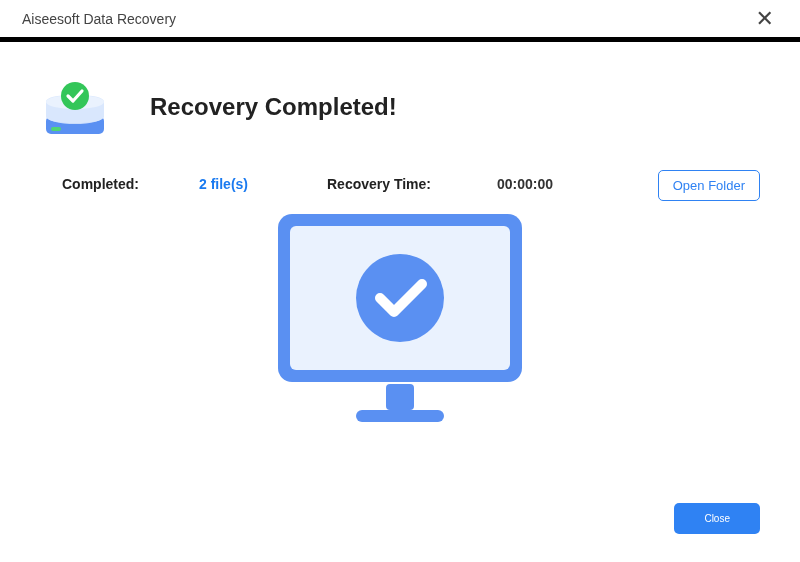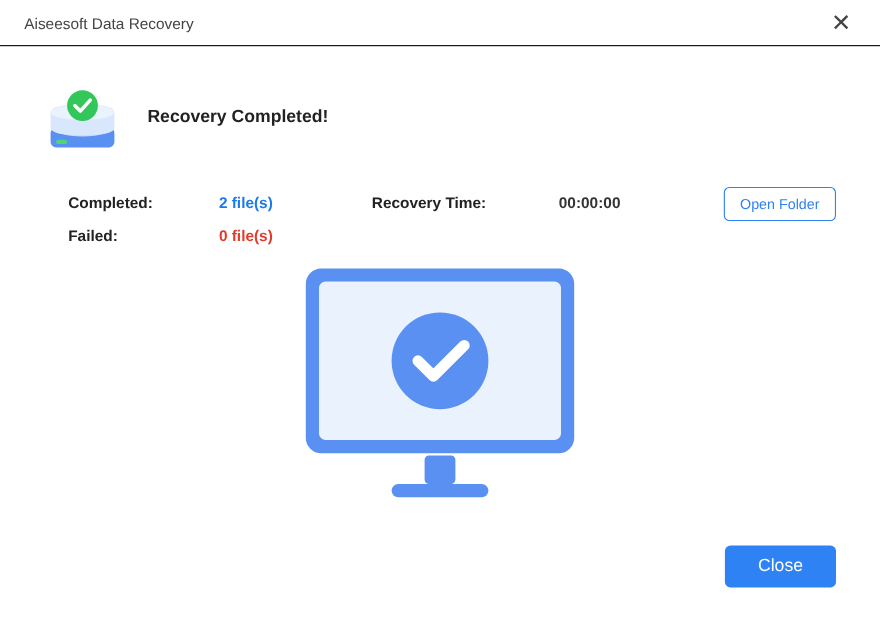--- a/index.html
+++ b/index.html
@@ -9,21 +9,21 @@
     width: 800px;
     height: 562px;
     overflow: hidden;
     color: #333;
   }
   .titlebar {
     display: flex;
     align-items: center;
     justify-content: space-between;
     padding: 10px 18px 10px 22px;
-    border-bottom: 1px solid #000000;
+    border-bottom: 5px solid #000000;
     height: 42px;
   }
   .titlebar-title {
     font-size: 14px;
     color: #444;
   }
   .close-x {
     font-size: 22px;
     line-height: 1;
     color: #444;
@@ -40,23 +40,24 @@
     align-items: center;
     gap: 24px;
     margin-bottom: 34px;
   }
   .drive-icon {
     width: 70px;
     height: 70px;
     flex-shrink: 0;
   }
   .heading {
-    font-size: 16px;
+    font-size: 24px;
     font-weight: 700;
     color: #222;
+    margin-left: 16px;
   }
   .stats-row {
     display: flex;
     align-items: center;
     position: relative;
     margin-bottom: 14px;
     font-size: 14px;
   }
   .stats-row .label {
     width: 137px;
@@ -67,21 +68,20 @@
   .stats-row .val {
     width: 128px;
     font-weight: 700;
   }
   .blue { color: #1a7af0; }
   .red { color: #e23a2b; }
   .rec-time-label {
     width: 170px;
     font-weight: 700;
     color: #222;
-    margin-left: 11px;
   }
   .rec-time-val {
     color: #333;
     font-weight: 700;
   }
   .open-folder-btn {
     position: absolute;
     right: 0;
     top: -6px;
     padding: 7px 14px;
@@ -105,21 +105,21 @@
     position: absolute;
     right: 40px;
     bottom: 28px;
   }
   .close-btn {
     background: #2f82f3;
     color: #fff;
     border: none;
     border-radius: 5px;
     padding: 10px 30px;
-    font-size: 16px;
+    font-size: 10px;
     cursor: pointer;
   }
 </style>
 </head>
 <body>
 
 <div class="titlebar">
   <span class="titlebar-title">Aiseesoft Data Recovery</span>
   <span class="close-x">✕</span>
 </div>
@@ -142,24 +142,20 @@
   </div>
 
   <div class="stats-row">
     <span class="label">Completed:</span>
     <span class="val blue">2 file(s)</span>
     <span class="rec-time-label">Recovery Time:</span>
     <span class="rec-time-val">00:00:00</span>
     <button class="open-folder-btn">Open Folder</button>
   </div>
 
-  <div class="stats-row">
-    <span class="label">Failed:</span>
-    <span class="val red">0 file(s)</span>
-  </div>
 
   <div class="illustration-wrap">
     <span class="monitor-svg">
       <svg viewBox="0 0 280 230" width="280" height="230">
         <rect x="18" y="8" width="244" height="168" rx="14" fill="#5a90f2"></rect>
         <rect x="30" y="20" width="220" height="144" rx="6" fill="#eaf2fe"></rect>
         <rect x="126" y="178" width="28" height="26" rx="4" fill="#5a90f2"></rect>
         <rect x="96" y="204" width="88" height="12" rx="6" fill="#5a90f2"></rect>
         <circle cx="140" cy="92" r="44" fill="#5a90f2"></circle>
         <path d="M120 92 L134 106 L162 78" stroke="#fff" stroke-width="10" fill="none" stroke-linecap="round" stroke-linejoin="round"></path>

